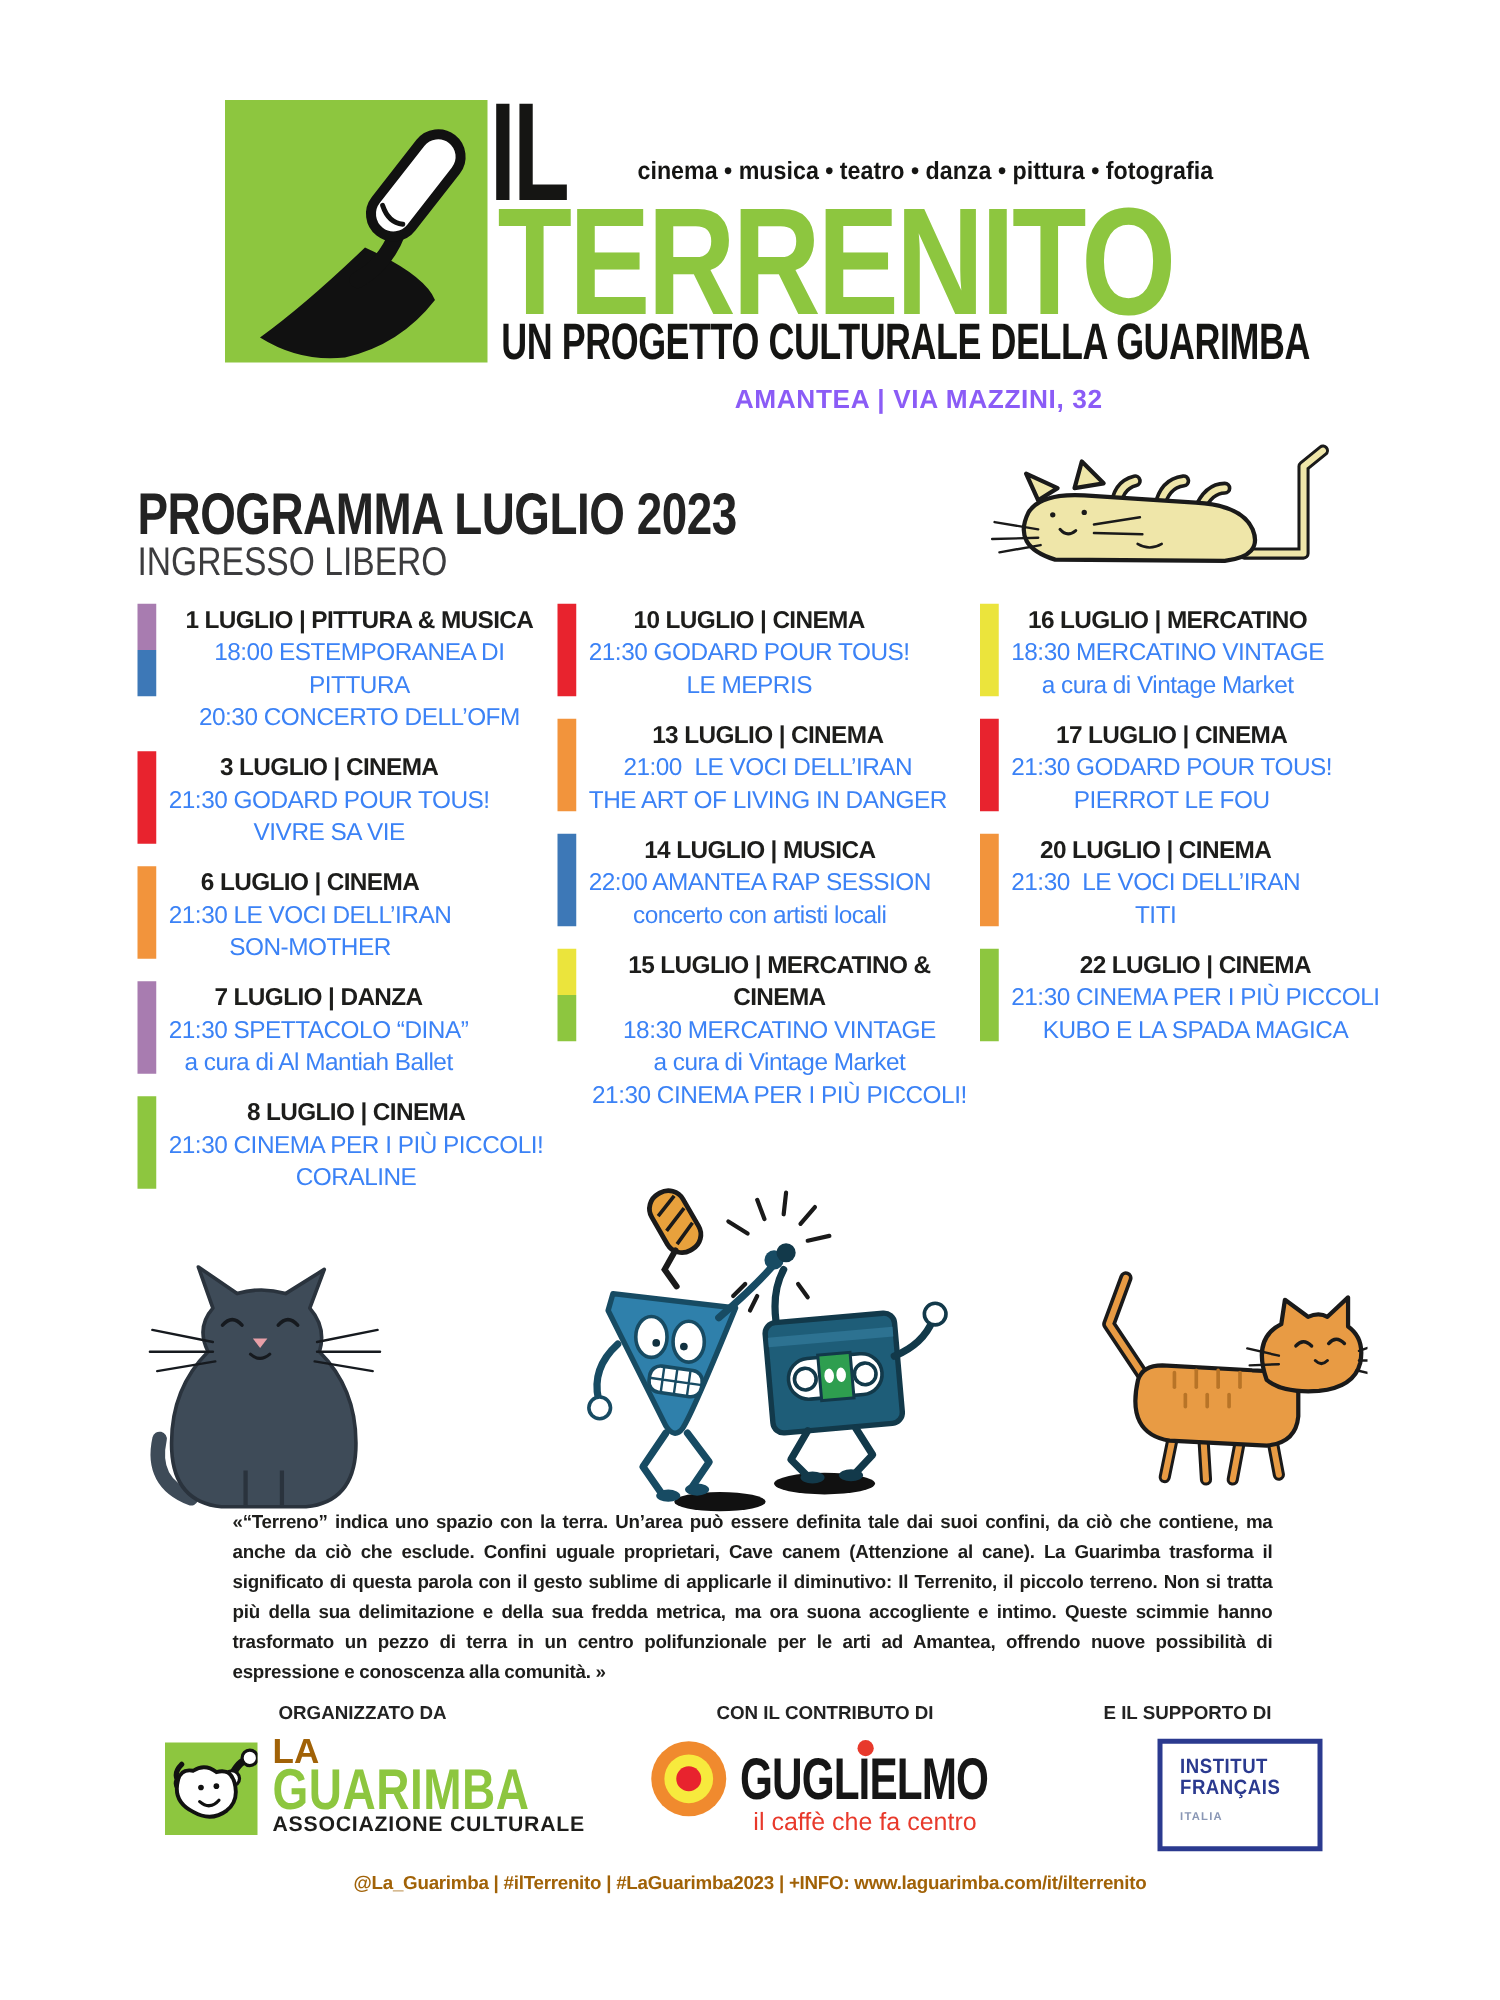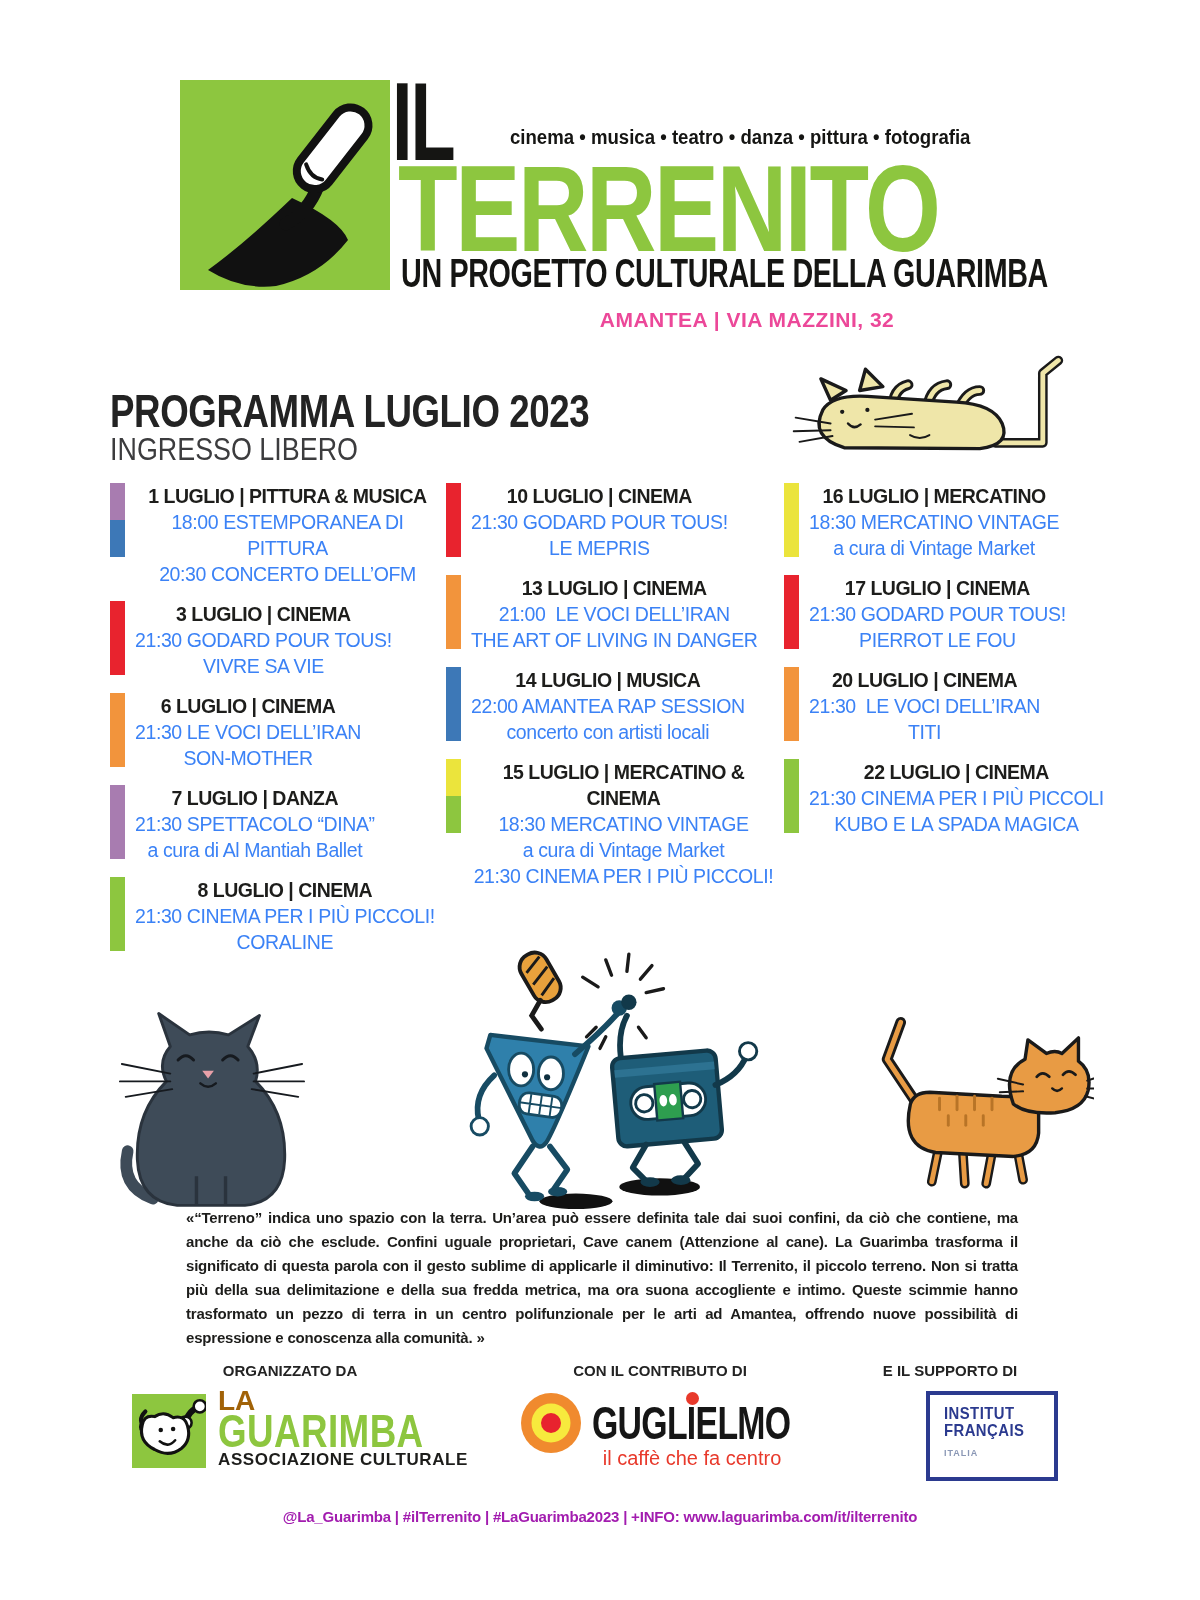--- a/index.html
+++ b/index.html
@@ -14,22 +14,22 @@
   .logo-square svg { width:100%; height:100%; display:block; }
   .il { left:392px; top:66px; font-size:112px; font-weight:800; letter-spacing:-3px;
         transform:scaleX(0.66); transform-origin:left top; line-height:1; color:#151513; }
   .tagline { left:510px; top:126px; font-size:20px; font-weight:700; letter-spacing:0;
              transform:scaleX(0.93); transform-origin:left top; color:#151513; white-space:nowrap; }
   .terrenito { left:398px; top:148px; font-size:122px; font-weight:800; letter-spacing:-3px;
                transform:scaleX(0.80); transform-origin:left top; line-height:1;
                color:var(--brand-green,#8dc63f); white-space:nowrap; }
   .progetto { left:401px; top:250px; font-size:41px; font-weight:800; letter-spacing:-0.5px;
               transform:scaleX(0.70); transform-origin:left top; white-space:nowrap; color:#151513; }
-  .address { left:502px; top:308px; width:490px; text-align:center; font-size:21px; font-weight:700;
-             letter-spacing:0.5px; color:#ec4899; }
+  .address { left:490px; top:308px; width:490px; text-align:center; font-size:21px; font-weight:700;
+             letter-spacing:0.5px; color:#8b5cf6; }
 
   
   .prog-title { left:110px; top:383px; font-size:47px; font-weight:800; letter-spacing:-0.5px;
                 transform:scaleX(0.78); transform-origin:left top; white-space:nowrap; color:#232323; }
   .prog-sub { left:110px; top:431px; font-size:32px; font-weight:400; letter-spacing:0;
               transform:scaleX(0.84); transform-origin:left top; white-space:nowrap; color:#3c3c3e; }
   .cat-top { left:788px; top:344px; width:278px; height:126px; }
 
   
   .col { position:absolute; top:483px; width:330px;text-align:center; }
@@ -72,21 +72,21 @@
   .gug-tag { left:592px; top:1447px; width:200px; text-align:center; font-size:20px; font-weight:400;
              color:var(--guglielmo-red,#e8392b); white-space:nowrap; }
 
   .institut { left:926px; top:1391px; width:110px; height:72px; border:4px solid var(--institut-blue,#2b3a8f);
               background:#fff; padding:10px 0 0 14px; }
   .inst-1, .inst-2 { font-size:16.5px; font-weight:800; letter-spacing:0.5px; line-height:17px;
               transform:scaleX(0.9); transform-origin:left top; color:var(--institut-blue,#2b3a8f); }
   .inst-3 { font-size:9px; font-weight:700; letter-spacing:1px; margin-top:9px; color:#8a97b5; }
 
   .social { left:0; top:1498px; width:1200px; text-align:center; font-size:15px; font-weight:700;
-            letter-spacing:-0.2px; color:#a21caf;margin-top:10px; }
+            letter-spacing:-0.2px; color:#a16207; }
 </style>
 </head>
 <body>
 
 <div class="poster">
 
   <div class="abs logo-square">
     <svg viewBox="0 0 210 210">
       <path d="M112 118 Q160 140 168 160 Q140 196 96 206 Q60 210 28 190 Q64 164 112 118 Z" fill="#111"></path>
       <path d="M138 106 Q128 132 106 144" stroke="#111" stroke-width="13" fill="none" stroke-linecap="round"></path>

